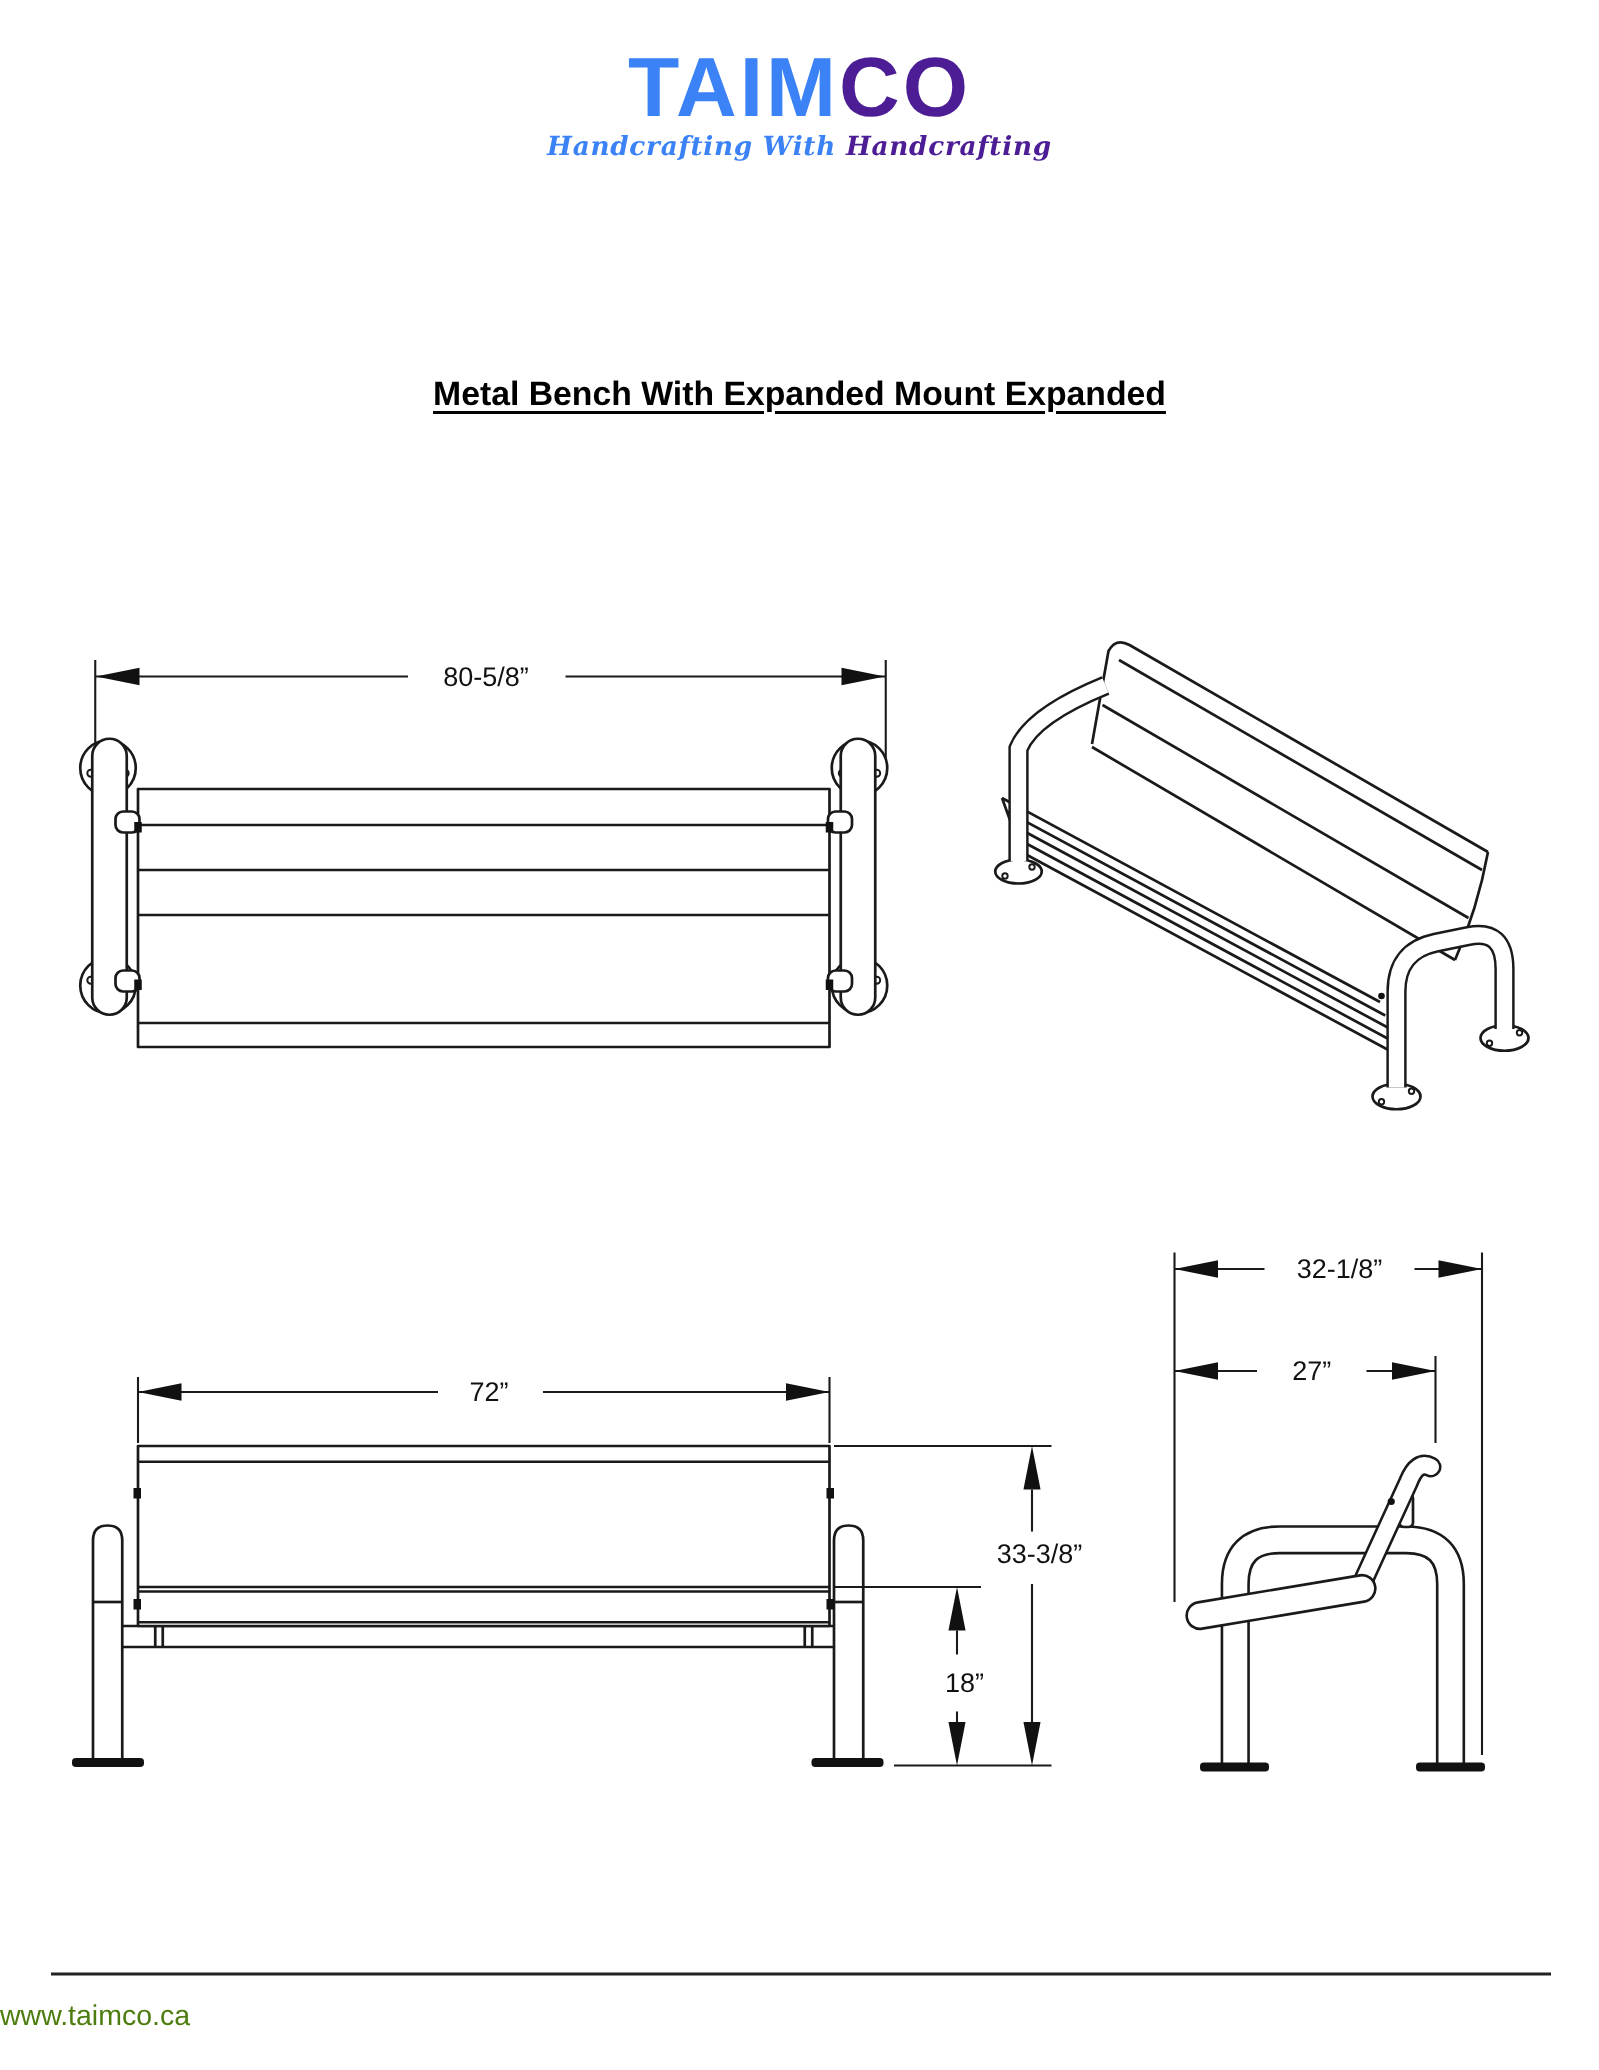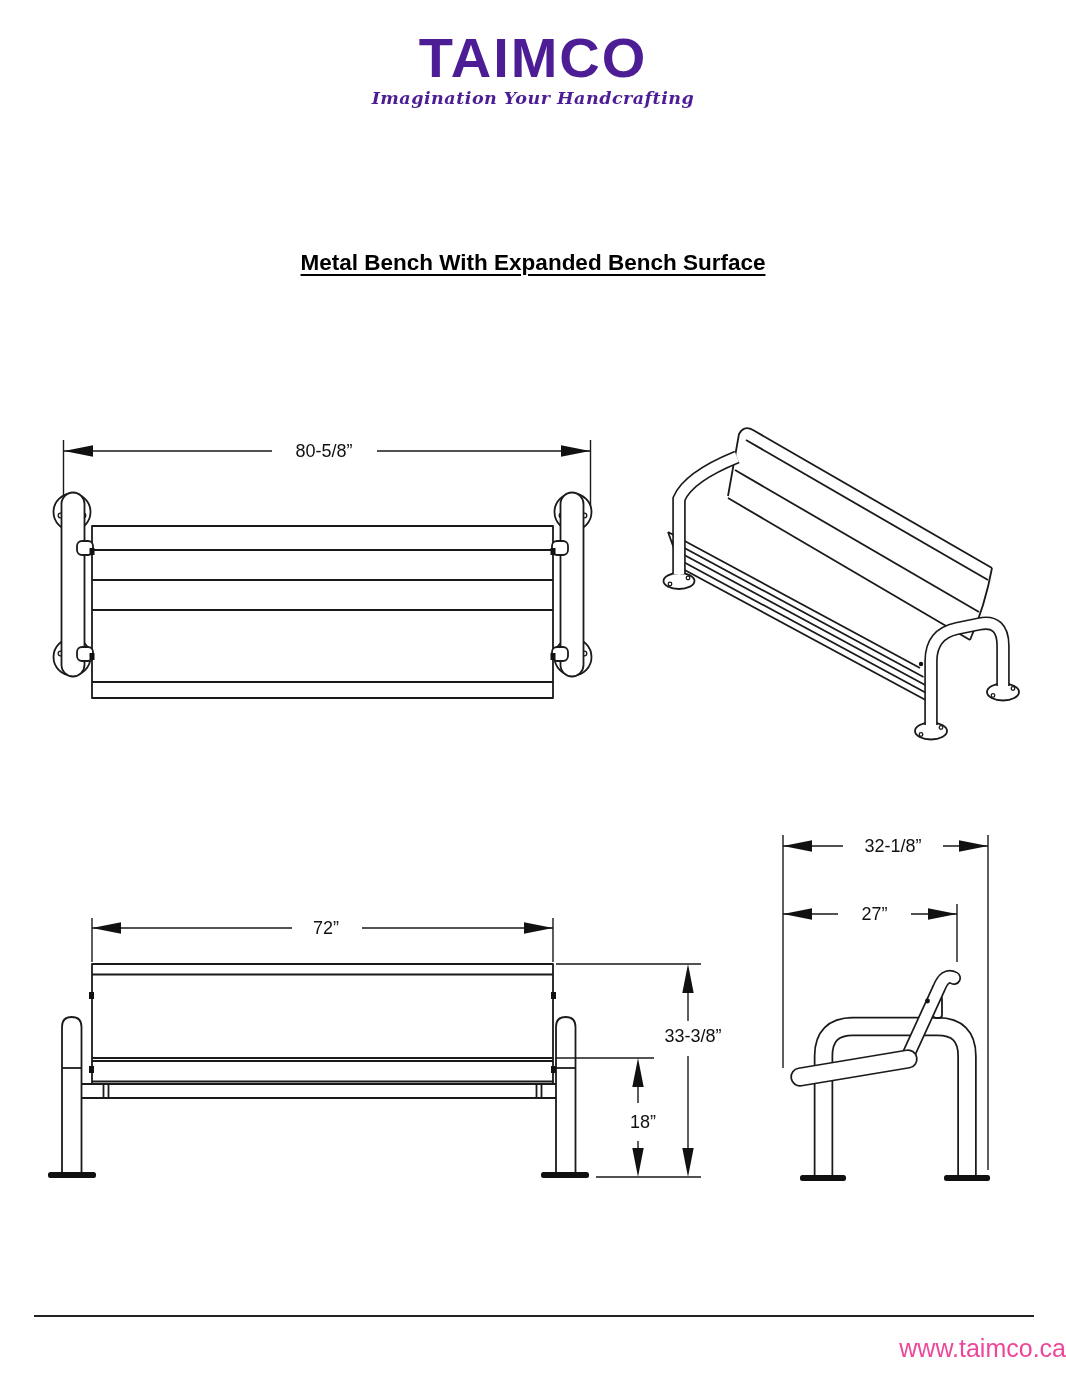--- a/index.html
+++ b/index.html
@@ -1,54 +1,54 @@
 <!DOCTYPE html>
 <html><head>
 <meta charset="utf-8">
 <style>
   html,body{margin:0;padding:0;background:#fff;}
   #page{position:relative;width:1066px;height:1380px;background:#fff;overflow:hidden;
         font-family:"Liberation Sans",sans-serif;}
   
   #logo{position:absolute;top:30px;left:0;right:0;text-align:center;line-height:1;}
   #logo .word{font-size:56px;font-weight:900;letter-spacing:2px;font-family:"Liberation Sans",sans-serif;}
-  #logo .g{color:#4c1d95;}
+  #logo .g{color:#3b82f6;}
   #logo .b{color:#4c1d95;}
   #logo .tagline{margin-top:4px;font-family:"DejaVu Serif",serif;font-style:italic;font-weight:bold;
                  font-size:17.5px;letter-spacing:.5px;}
   
   #title{position:absolute;top:250px;left:0;right:0;text-align:center;
          font-size:22.5px;font-weight:bold;color:#000;
          text-decoration:underline;text-decoration-thickness:2px;text-underline-offset:4px;}
   
   #drawing{position:absolute;left:0;top:0;}
   .ln{stroke:#1a1a1a;stroke-width:1.8;fill:none;stroke-linejoin:round;}
   .dl{stroke:#1a1a1a;stroke-width:1.4;fill:none;}
   .wh{fill:#fff;stroke:#1a1a1a;stroke-width:1.8;stroke-linejoin:round;}
   .blk{fill:#111;stroke:none;}
   .hole{stroke:#1a1a1a;stroke-width:1.3;fill:#fff;}
   .tubeO{stroke:#1a1a1a;fill:none;}
   .tubeI{stroke:#fff;fill:none;}
   text.dim{font-family:"Liberation Sans",sans-serif;font-size:18px;fill:#111;
            paint-order:stroke;stroke:#fff;stroke-width:7px;stroke-linejoin:round;}
   
   #footer-line{position:absolute;left:34px;right:32px;top:1315px;border-top:2.5px solid #222;}
-  #footer-text{position:absolute;left:0;right:0;top:1334px;text-align:right;font-size:25px;color:#ec4899;}
+  #footer-text{position:absolute;left:0;right:0;top:1334px;text-align:left;font-size:19px;color:#4d7c0f;}
 </style>
 </head>
 <body>
 
 <div id="page">
 
   <div id="logo">
     <div class="word"><span class="g">TAIM</span><span class="b">CO</span></div>
-    <div class="tagline"><span class="g">Imagination Your</span> <span class="b">Handcrafting</span></div>
+    <div class="tagline"><span class="g">Handcrafting With</span> <span class="b">Handcrafting</span></div>
   </div>
 
-  <div id="title">Metal Bench With Expanded Bench Surface</div>
+  <div id="title">Metal Bench With Expanded Mount Expanded</div>
 
   <svg id="drawing" width="1066" height="1380" viewBox="0 0 1066 1380" xmlns="http://www.w3.org/2000/svg">
 
     <g>
 
       <path class="dl" d="M63.5 440 V506 M590.5 440 V506"></path>
 
       <path class="dl" d="M64 451 H272 M377 451 H590"></path>
 
       <path class="blk" d="M64 451 L93 445.2 L93 456.8 Z M590 451 L561 445.2 L561 456.8 Z"></path>

